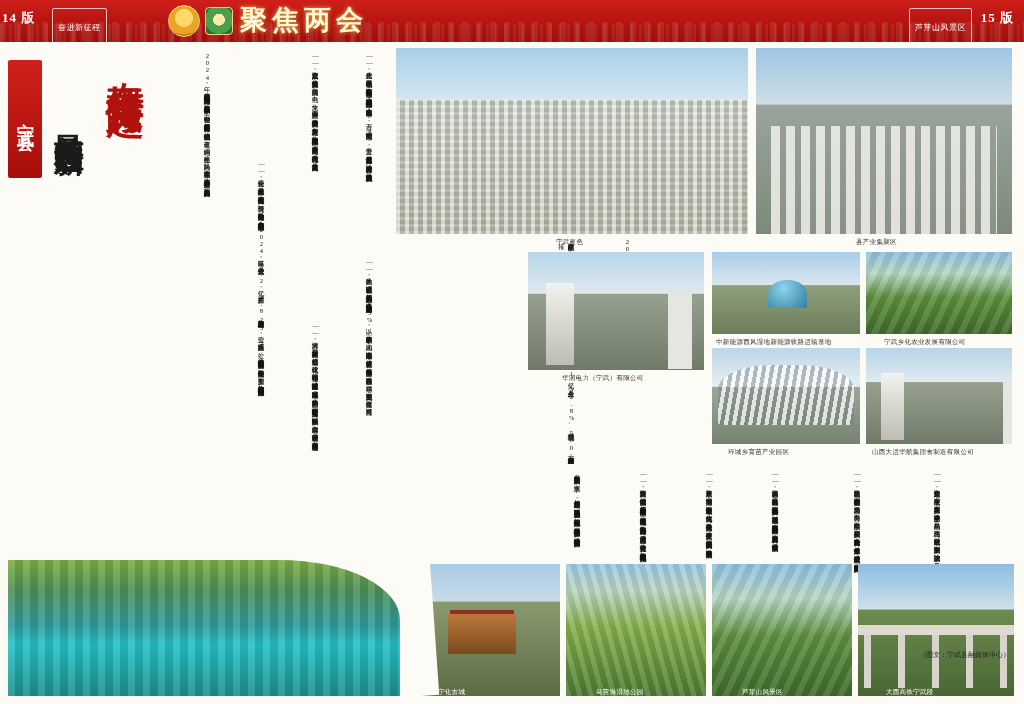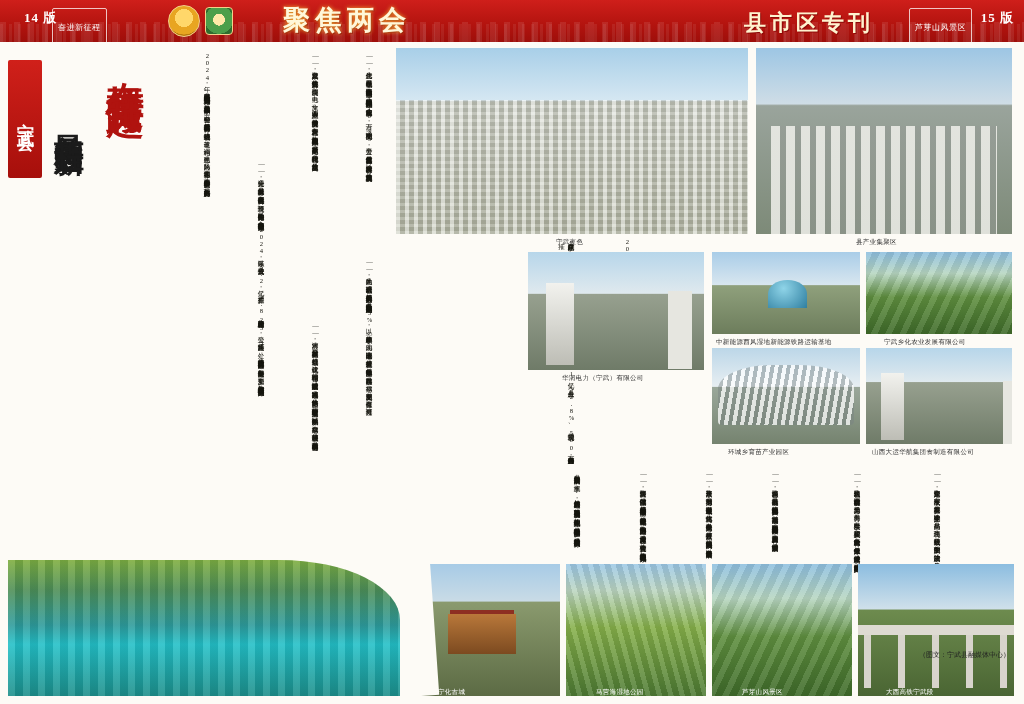--- a/index.html
+++ b/index.html
@@ -23,21 +23,21 @@
   }
   .masthead .skyline{
     position:absolute;left:0;bottom:0;width:1024px;height:18px;
     background:
       repeating-linear-gradient(90deg, rgba(255,255,255,.10) 0 3px, rgba(255,255,255,0) 3px 9px);
     opacity:.7;
   }
   .page-no{
     position:absolute;top:9px;font-size:13px;color:#ffffff;font-weight:bold;letter-spacing:1px;
   }
-  .page-no.left{left:24px;text-align:center;}
+  .page-no.left{left:2px;text-align:center;}
   .page-no.right{right:10px;}
   .pn-box{
     position:absolute;top:8px;height:17px;line-height:17px;padding:10px 5px;border:1px solid rgba(255,255,255,.75);
     font-size:8px;color:#fff;border-radius:2px;letter-spacing:.5px;white-space:nowrap;
   }
   .pn-box.l{left:52px;}
   .pn-box.r{right:52px;}
   .emblem{
     position:absolute;left:168px;top:5px;width:30px;height:30px;border-radius:50%;
     background:radial-gradient(circle at 50% 40%,#ffd76a 0 38%,#e8a521 39% 70%,#b9780e 71% 100%);
@@ -46,21 +46,20 @@
   .emblem2{
     position:absolute;left:205px;top:7px;width:26px;height:26px;border-radius:4px;
     background:radial-gradient(circle at 50% 45%,#ffe9a8 0 30%,#4c9f4a 31% 72%,#2f6e2f 73% 100%);
     border:1px solid #f3d28a;
   }
   .masthead-title{
     position:absolute;left:240px;top:4px;font-size:27px;line-height:32px;font-weight:bold;
     color:#fff7d9;letter-spacing:5px;
     text-shadow:0 0 4px rgba(255,200,60,.9),1px 1px 0 #8c0a07;
     font-family:"DejaVu Serif",serif;
-    margin-left:43px;
   }
   .masthead-sub{
     position:absolute;right:150px;top:8px;font-size:22px;letter-spacing:4px;font-weight:bold;
     color:#fff3cf;text-shadow:1px 1px 0 #8c0a07;font-family:"DejaVu Serif",serif;
   }
 
   
   .county-tab{
     position:absolute;left:8px;top:60px;width:34px;height:118px;
     background:linear-gradient(180deg,#d0201a,#a60f0b);
@@ -205,21 +204,20 @@
 
 <div class="page">
 
   <div class="masthead">
     <div class="skyline"></div>
     <div class="page-no left">14 版</div>
     <div class="pn-box l">奋进新征程</div>
     <div class="emblem"></div>
     <div class="emblem2"></div>
     <div class="masthead-title">聚焦两会</div>
-    <div class="masthead-sub">县市区专刊</div>
     <div class="pn-box r">芦芽山风景区</div>
     <div class="page-no right">15 版</div>
   </div>
 
   <div class="county-tab">宁武县</div>
 
   <div class="headline-wrap">
     <div class="headline-main">奋楫笃行促跨越</div>
     <div class="headline-sub">昂首阔步启新程</div>
   </div>

